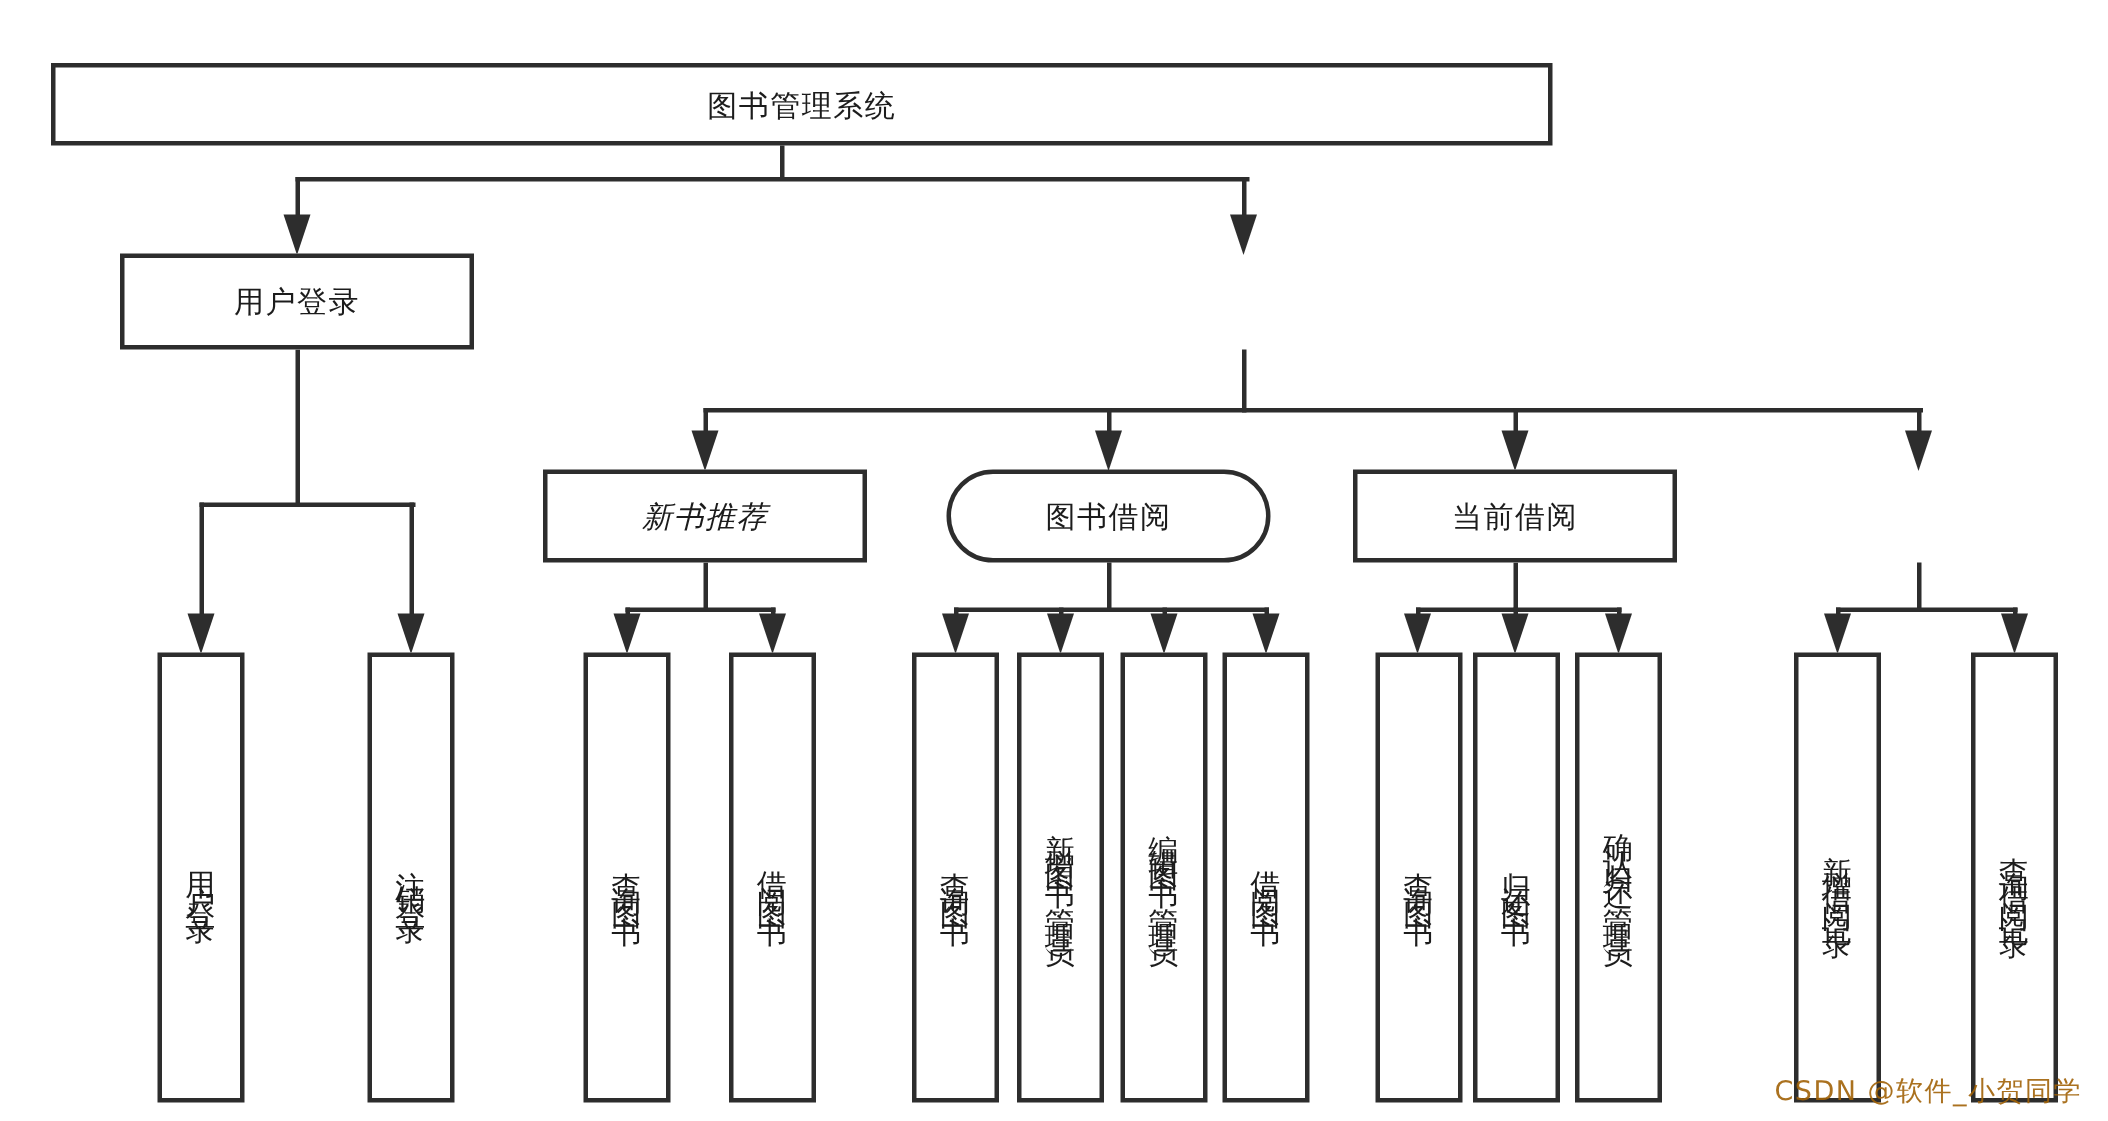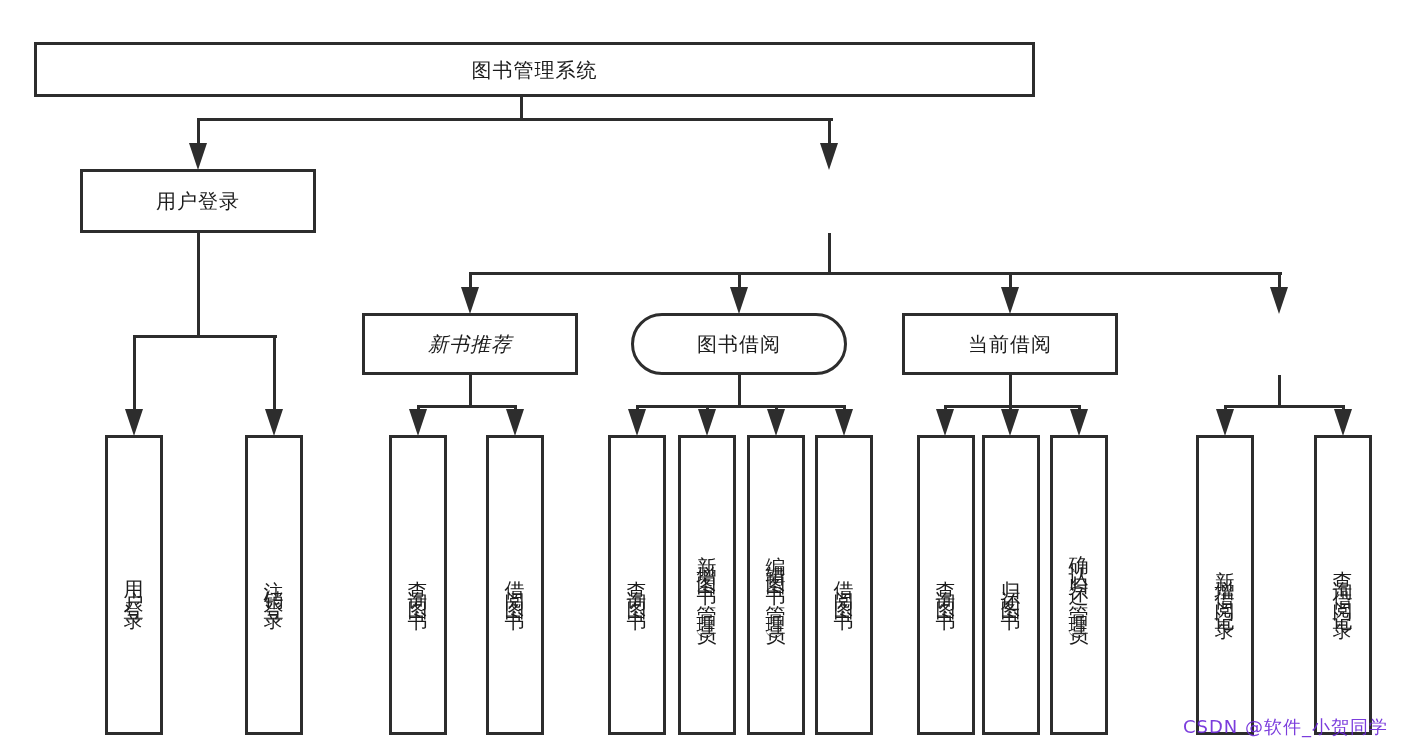--- a/index.html
+++ b/index.html
@@ -24,21 +24,21 @@
   .hl,.vl{position:absolute;background:#2d2d2d;z-index:1;}
   .hl{height:3px;}
   .vl{width:3px;}
   .arr{
     position:absolute;width:0;height:0;z-index:1;
     border-left:9px solid transparent;border-right:9px solid transparent;
     border-top:27px solid #2d2d2d;
   }
   .watermark{
     position:absolute;left:1183px;top:715px;font-size:18px;
-    color:#6d28d9;opacity:.9;z-index:3;white-space:nowrap;letter-spacing:1px;
+    color:#a16207;opacity:.9;z-index:3;white-space:nowrap;letter-spacing:1px;
   }
 </style>
 </head>
 <body>
 
 <div class="stage">
 
   <div class="box" style="left:34px;top:13px;width:1001px;height:55px;margin-top:29px;">
     <span class="lbl">图书管理系统</span>
   </div>

